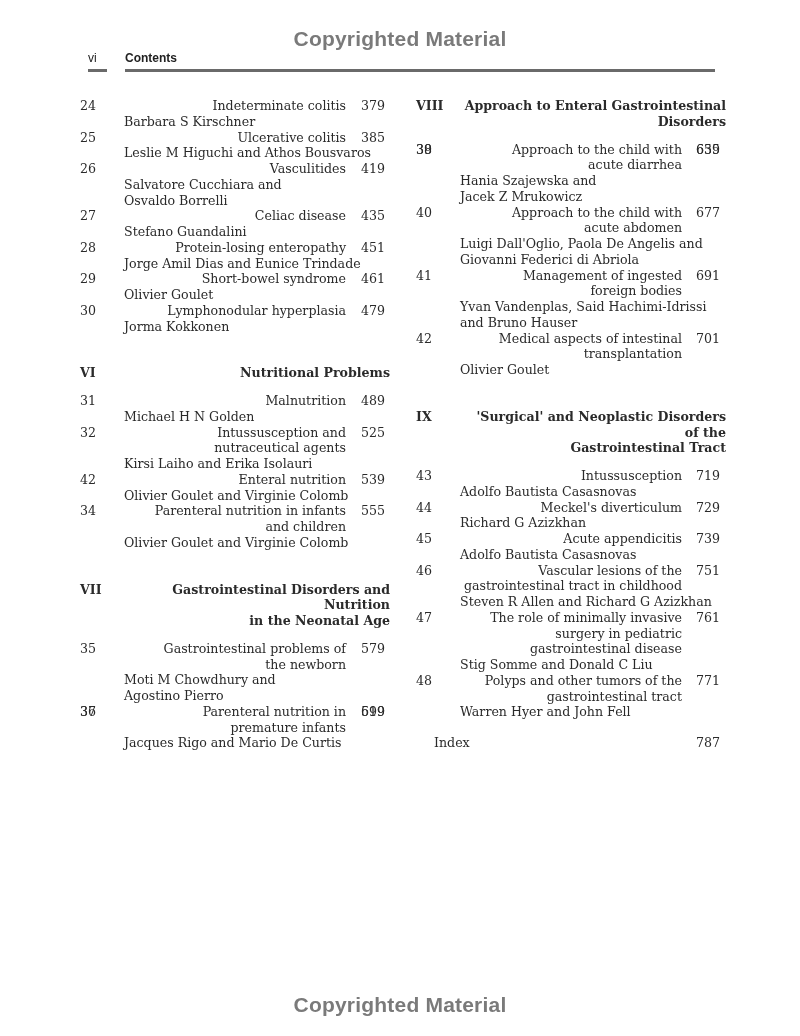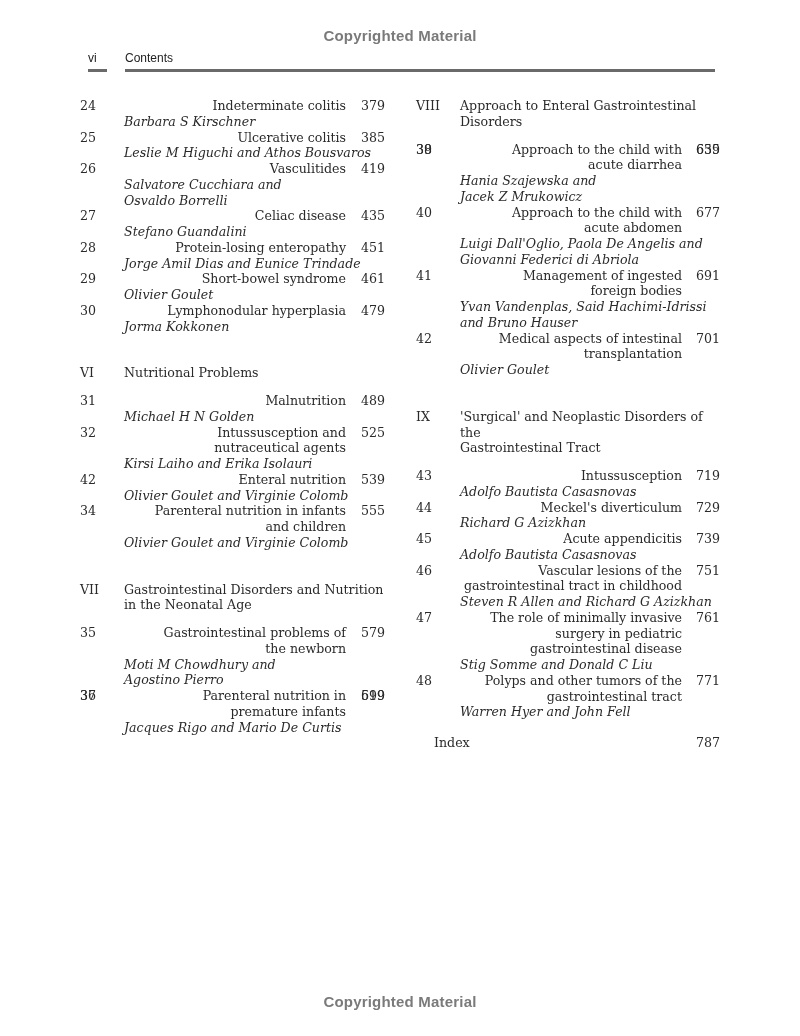--- a/index.html
+++ b/index.html
@@ -1,42 +1,42 @@
 <!DOCTYPE html>
 <html><head>
 <meta charset="utf-8">
 <style>
   html, body { margin: 0; padding: 0; background: #ffffff; }
   body { width: 800px; height: 1036px; position: relative; overflow: hidden;
          font-family: "DejaVu Serif", serif; color: #2a2a2a; }
   .watermark { position: absolute; left: 0; width: 800px; text-align: center;
-               font-family: "Liberation Sans", sans-serif; font-size: 15px;
+               font-family: "Liberation Sans", sans-serif; font-size: 21px;
                color: #7a7a7a; font-weight: bold; letter-spacing: 0.2px; }
   .wm-top { top: 27px; }
   .wm-bottom { top: 993px; }
   .running-head { position: absolute; top: 51px; left: 88px; width: 628px;
                   font-family: "Liberation Sans", sans-serif; font-size: 12px; color: #222; }
   .running-head .folio { position: absolute; left: 0; }
-  .running-head .title { position: absolute; left: 37px; }
+  .running-head .title { position: absolute; left: 37px; font-weight: bold; }
   .rule-short { position: absolute; top: 69px; left: 88px; width: 19px; height: 3px; background: #6a6a6a; }
   .rule-long  { position: absolute; top: 69px; left: 125px; width: 590px; height: 3px; background: #6a6a6a; }
 
   .col { position: absolute; top: 98px; font-size: 12.6px; line-height: 15.75px; }
   .col-left  { left: 80px;  width: 310px; }
   .col-right { left: 416px; width: 310px; }
 
-  .part { position: relative; font-weight: normal; margin-bottom: 12px; }
+  .part { position: relative; font-weight: bold; margin-bottom: 12px; text-align: right; }
   .part .pnum { position: absolute; left: 0; top: 0; }
   .part .ptitle { margin-left: 44px; display: block; }
 
   .entry { position: relative; }
   .entry .num { position: absolute; left: 0; width: 34px; text-align: left; }
   .entry .body { margin-left: 44px; width: 222px; }
   .entry .title { display: block; text-align: right; }
-  .entry .authors { display: block; font-style: italic; white-space: nowrap; }
+  .entry .authors { display: block; white-space: nowrap; }
   .entry .page { position: absolute; right: 0; top: 0; text-align: center; }
   .col-left .entry .page { right: 5px; }
   .col-right .entry .page { right: 6px; }
 
   .gap-part { height: 31px; }
 
   .index-row { position: relative; margin-top: 15px; }
   .index-row .label { margin-left: 18px; }
   .index-row .page { position: absolute; right: 6px; top: 0; }
 </style>

